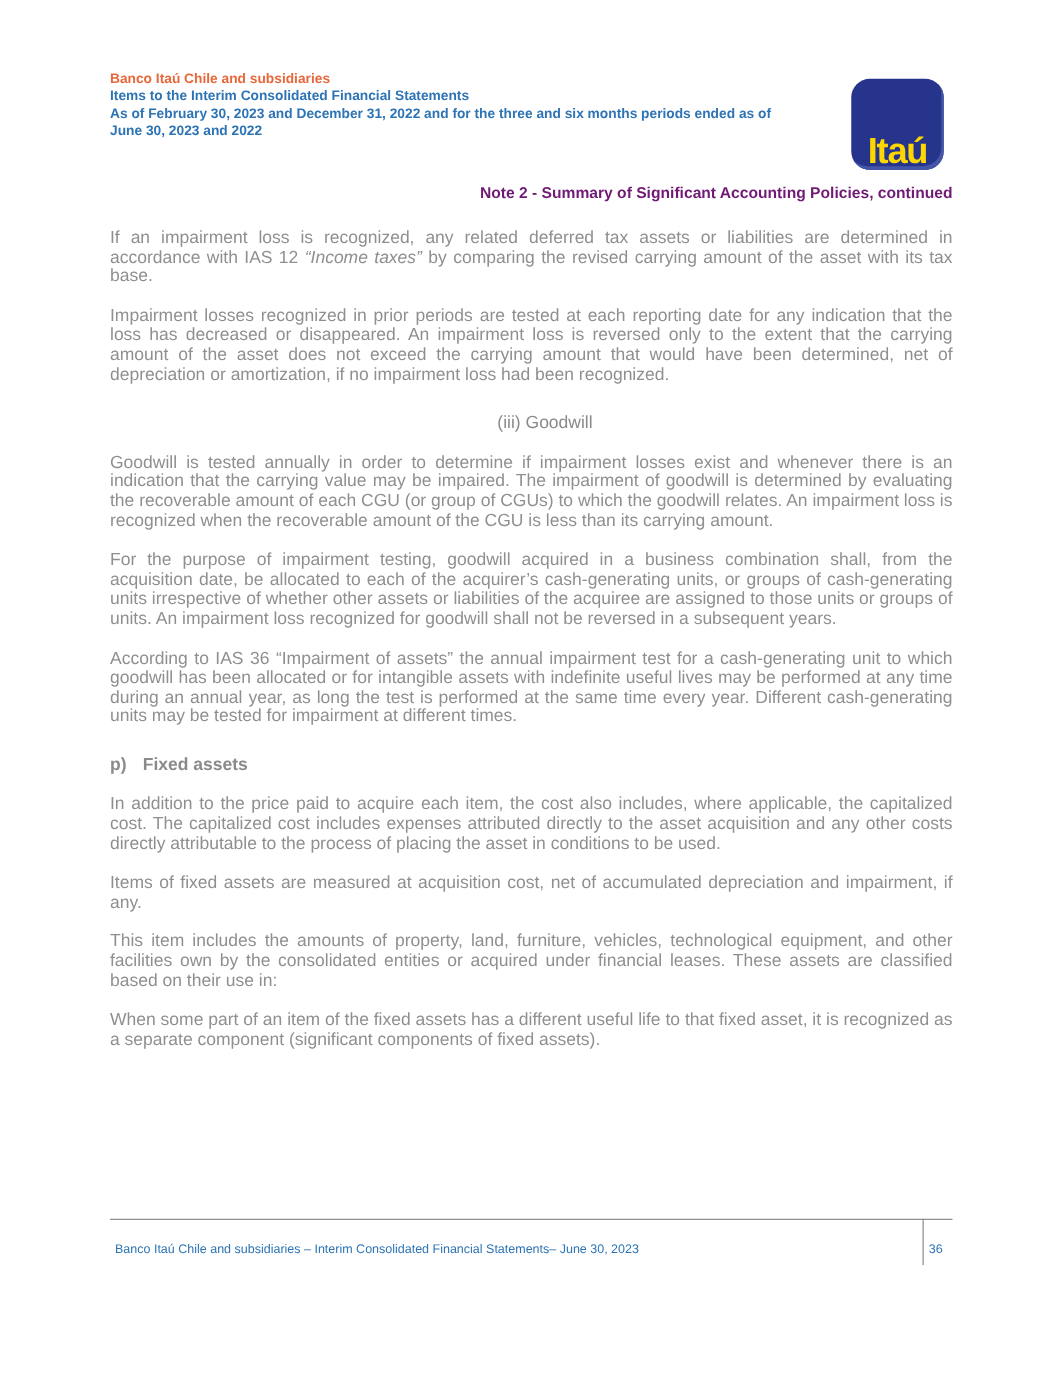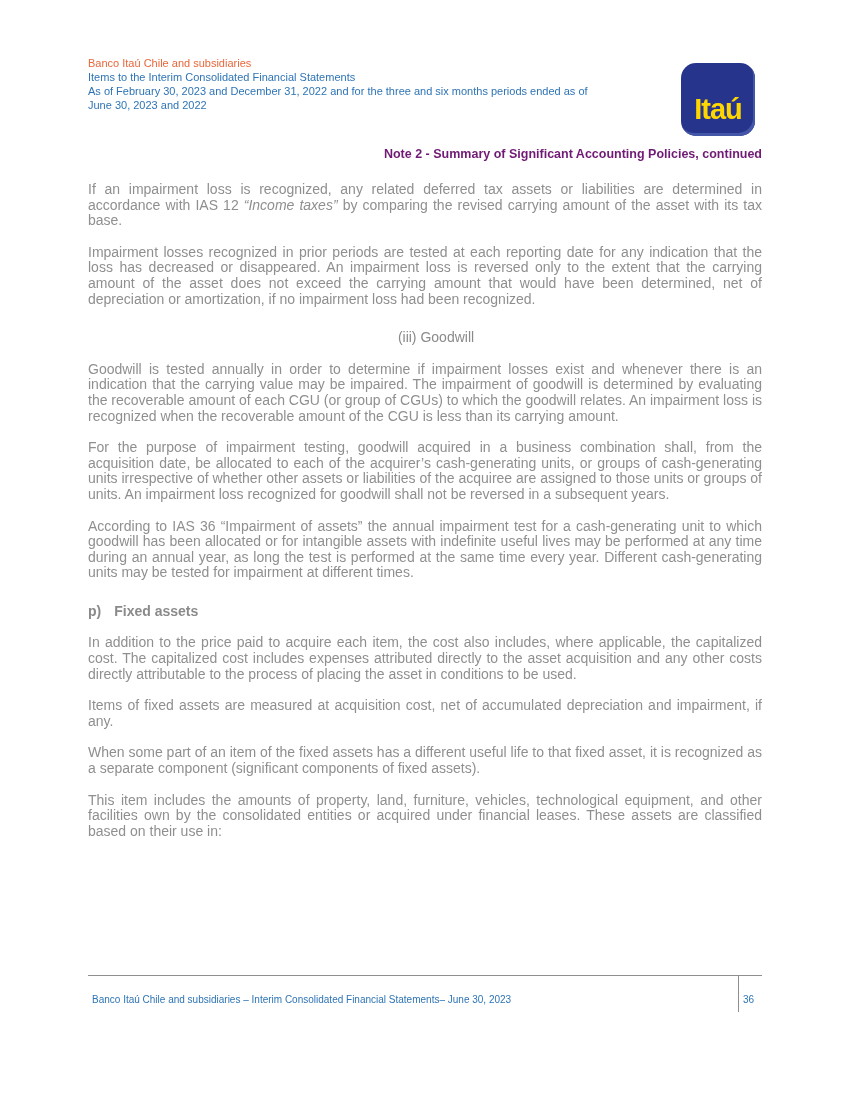--- a/index.html
+++ b/index.html
@@ -15,21 +15,21 @@
   }
 
   
   .header-text {
     position: absolute;
     top: 56px;
     left: 88px;
     width: 600px;
     font-size: 11px;
     line-height: 14px;
-    font-weight: normal;
+    font-weight: bold;
   }
   .h-company { color: #E8673B; }
   .h-line { color: #2E74B5; }
 
   .logo {
     position: absolute;
     top: 63px;
     left: 681px;
     width: 74px;
     height: 73px;
@@ -39,21 +39,20 @@
     display: flex;
     align-items: flex-end;
     justify-content: center;
   }
   .logo-text {
     color: #FFD700;
     font-weight: bold;
     font-size: 29px;
     line-height: 1;
     letter-spacing: -1px;
-    padding-bottom: 12px;
   }
 
   
   .note-heading {
     position: absolute;
     top: 147px;
     left: 88px;
     width: 674px;
     color: #701a75;
     font-size: 12.5px;
@@ -157,23 +156,23 @@
 
     <div class="letter-heading">
       <span>p)</span>
       <span>Fixed assets</span>
     </div>
 
     <p class="para">In addition to the price paid to acquire each item, the cost also includes, where applicable, the capitalized cost. The capitalized cost includes expenses attributed directly to the asset acquisition and any other costs directly attributable to the process of placing the asset in conditions to be used.</p>
 
     <p class="para">Items of fixed assets are measured at acquisition cost, net of accumulated depreciation and impairment, if any.</p>
 
+    <p class="para">This item includes the amounts of property, land, furniture, vehicles, technological equipment, and other facilities own by the consolidated entities or acquired under financial leases. These assets are classified based on their use in:</p>
+
     <p class="para">When some part of an item of the fixed assets has a different useful life to that fixed asset, it is recognized as a separate component (significant components of fixed assets).</p>
-
-    <p class="para">This item includes the amounts of property, land, furniture, vehicles, technological equipment, and other facilities own by the consolidated entities or acquired under financial leases. These assets are classified based on their use in:</p>
 
   </div>
 
   <div class="footer-rule"></div>
   <div class="footer-vrule"></div>
   <div class="footer-text">Banco Itaú Chile and subsidiaries – Interim Consolidated Financial Statements– June 30, 2023</div>
   <div class="footer-page-number">36</div>
 
 </div>
 

